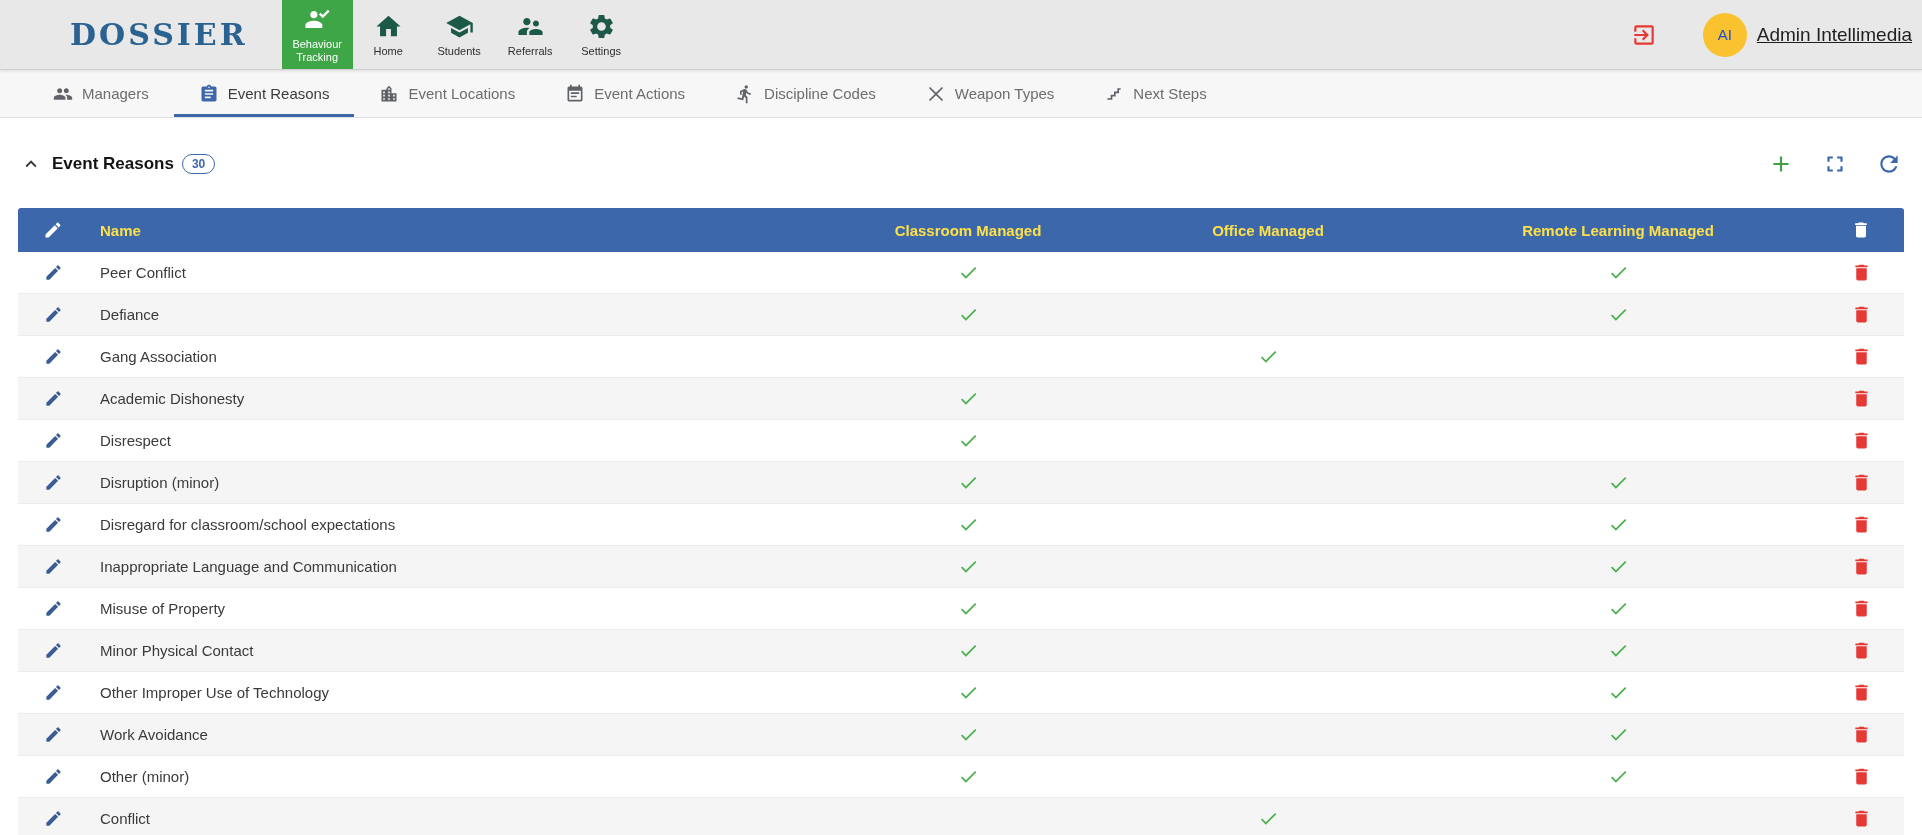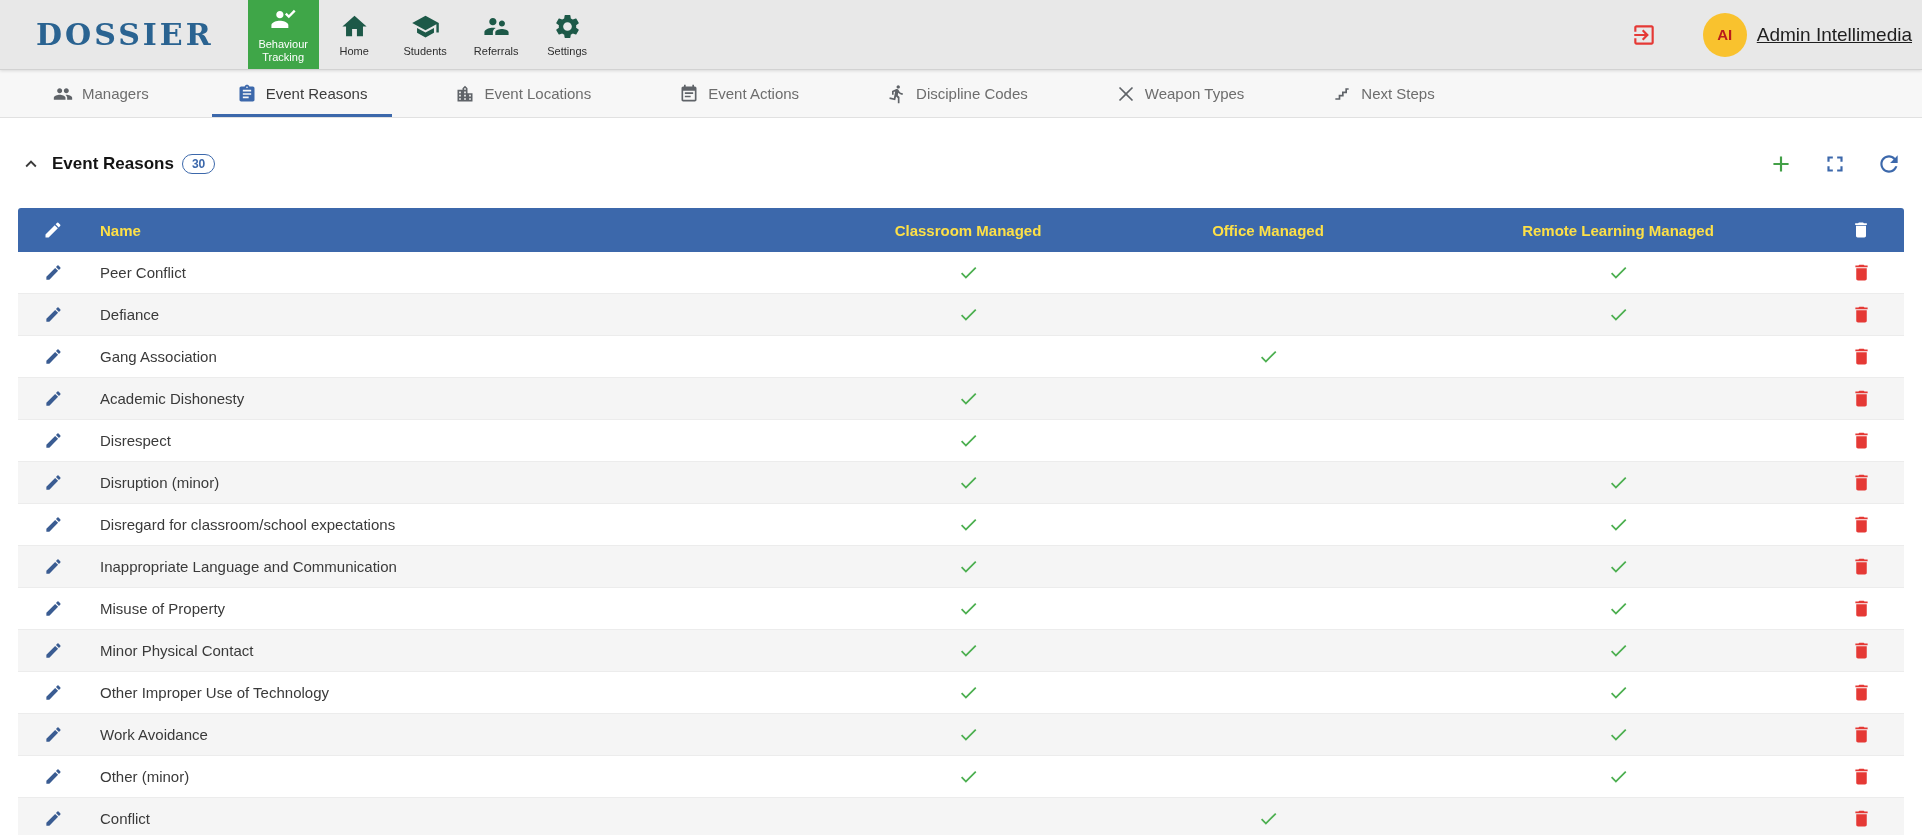--- a/index.html
+++ b/index.html
@@ -15,21 +15,21 @@
     --edit-blue:#3a5c92; --logout-red:#e53935; --avatar-yellow:#f9c22e;
   }
   svg { display:block; }
 
   
   .topbar{
     height:70px; background:var(--topbar-bg,#e8e8e8);
     display:flex; align-items:stretch;
     border-bottom:1px solid #d2d2d2;
     box-shadow:0 1px 3px rgba(0,0,0,.12);
-    position:relative; z-index:5;
+    position:relative; z-index:5;padding-left:34px;
   }
   .logo{
     display:flex; align-items:center; padding:0 34px 0 36px;
     font-family:"DejaVu Serif", serif; font-weight:700;
     font-size:30px; letter-spacing:3px; color:var(--logo-blue,#2a6391);
     cursor:pointer; user-select:none;
   }
   .main-nav{ display:flex; align-items:stretch; }
   .nav-item{
     width:71px; display:flex; flex-direction:column; align-items:center;
@@ -41,30 +41,30 @@
   }
   .nav-item.active{ background:var(--active-tile-green,#3fa648); }
   .nav-item.active .nav-icon svg{ fill:#ffffff; }
   .nav-item.active .nav-label{ color:#ffffff; }
 
   .topbar-right{ margin-left:auto; display:flex; align-items:center; padding-right:10px; }
   .logout-btn{ background:none; border:none; cursor:pointer; padding:6px; margin-right:40px; }
   .logout-btn svg{ width:26px; height:26px; fill:var(--logout-red,#e53935); }
   .avatar{
     width:44px; height:44px; border-radius:50%;
-    background:var(--avatar-yellow,#f9c22e); color:#b91c1c;
+    background:var(--avatar-yellow,#f9c22e); color:#1d4ed8;
     display:flex; align-items:center; justify-content:center;
-    font-size:15px; font-weight:bold; cursor:pointer; flex:0 0 auto;
+    font-size:15px; font-weight:normal; cursor:pointer; flex:0 0 auto;
   }
   .user-name{ font-size:19px; color:#1f1f1f; margin-left:10px; white-space:nowrap;text-decoration:underline; }
 
   
   .tabbar{
     height:48px; background:#f7f7f7; border-bottom:1px solid #e1e1e1;
-    display:flex; align-items:stretch; padding-left:28px;gap:38px;
+    display:flex; align-items:stretch; padding-left:28px;
   }
   .tab{
     display:flex; align-items:center; gap:9px; padding:0 25px;
     color:#6d6d6d; font-size:15px; cursor:pointer; position:relative; white-space:nowrap;
   }
   .tab .tab-icon svg{ width:20px; height:20px; fill:#5f6368; }
   .tab.active{ color:#3c3c3c; }
   .tab.active .tab-icon svg{ fill:var(--accent-blue,#3c68ab); }
   .tab.active::after{
     content:""; position:absolute; left:0; right:0; bottom:0; height:3px;

